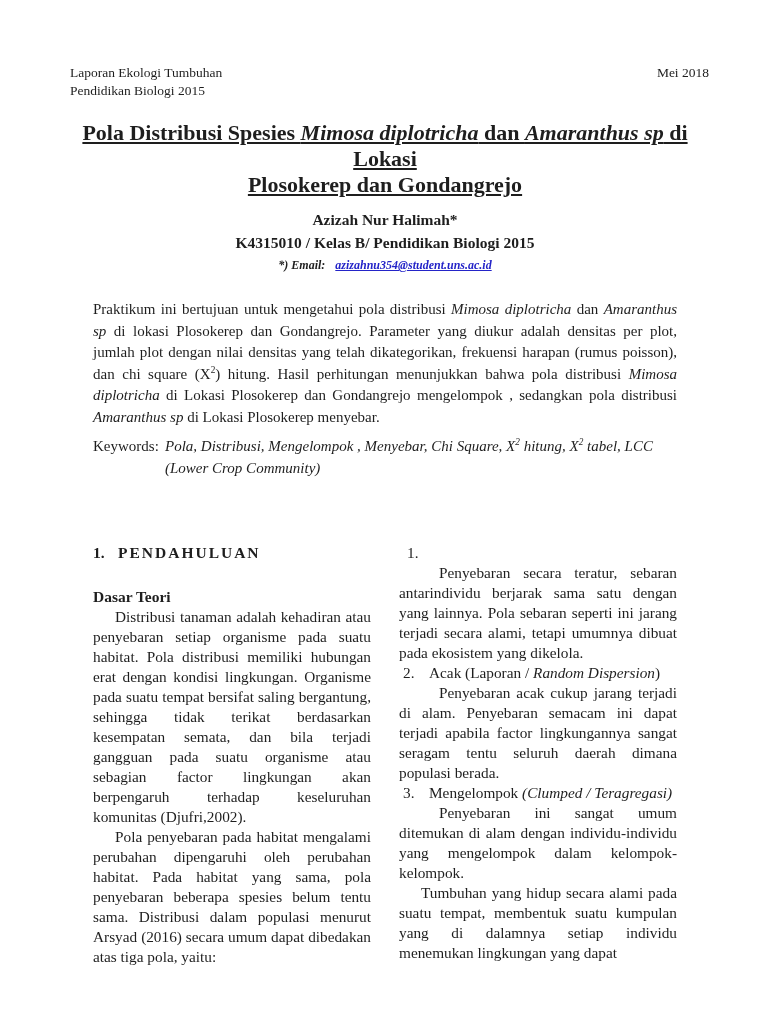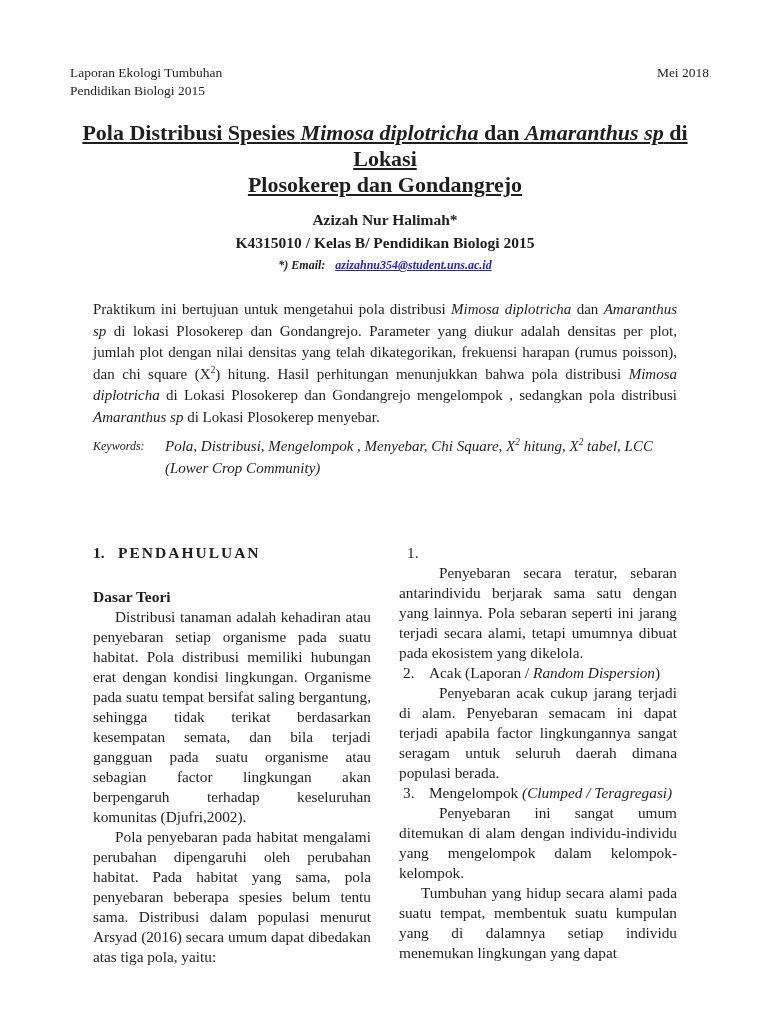--- a/index.html
+++ b/index.html
@@ -26,21 +26,21 @@
   .a-name  { font-size:15.5px; font-weight:bold; line-height:23px; }
   .a-id    { font-size:15.5px; font-weight:bold; line-height:23px; }
   .a-email { font-size:12px; font-weight:bold; font-style:italic; line-height:23px; }
   .a-email .lbl { margin-right:10px; }
   .a-email a { color:var(--link); text-decoration:underline; cursor:pointer; }
   .block { display:flex; }
   .abstract { margin-top:22px; }
   .abstract .label { width:72px; flex:none; font-size:15px; line-height:21.5px; }
   .abstract .ctext { flex:1; font-size:15px; line-height:21.5px; text-align:justify; }
   .keywords { margin-top:7px; }
-  .keywords .label { width:72px; flex:none; font-size:12px; line-height:22px;font-style:italic; }
+  .keywords .label { width:72px; flex:none; font-size:15px; line-height:22px; }
   .keywords .ctext { flex:1; font-size:15px; line-height:22px; font-style:italic; }
   .cols { margin-top:64px; display:flex; gap:28px; }
   .col { width:278px; flex:none; }
   .sec-h { font-size:15.5px; font-weight:bold; line-height:20px; display:flex; }
   .sec-num { width:25px; flex:none; }
   .sec-t { letter-spacing:2px; }
   .sub-h { margin-top:24px; font-size:15.5px; font-weight:bold; line-height:20px; }
   .body { font-size:15.3px; line-height:20px; text-align:justify; }
   p.ind { text-indent:22px; }
   .li-t { display:flex; font-size:15.3px; line-height:20px; }
@@ -104,21 +104,21 @@
             <span class="li-num first">1.</span>
           </div>
           <p class="body li-body">Penyebaran secara teratur, sebaran antarindividu berjarak sama satu dengan yang lainnya. Pola sebaran seperti ini jarang terjadi secara alami, tetapi umumnya dibuat pada ekosistem yang dikelola.</p>
         </div>
 
         <div class="li">
           <div class="li-t">
             <span class="li-num">2.</span>
               <span><span>Acak (Laporan / </span><span class="i">Random Dispersion</span><span>)</span></span>
           </div>
-          <p class="body li-body">Penyebaran acak cukup jarang terjadi di alam. Penyebaran semacam ini dapat terjadi apabila factor lingkungannya sangat seragam untuk seluruh daerah dimana populasi berada.</p>
+          <p class="body li-body">Penyebaran acak cukup jarang terjadi di alam. Penyebaran semacam ini dapat terjadi apabila factor lingkungannya sangat seragam tentu seluruh daerah dimana populasi berada.</p>
         </div>
 
         <div class="li">
           <div class="li-t">
             <span class="li-num">3.</span>
               <span><span>Mengelompok </span><span class="i"> (Clumped / Teragregasi)</span></span>
           </div>
           <p class="body li-body">Penyebaran ini sangat umum ditemukan di alam dengan individu-individu yang mengelompok  dalam kelompok-kelompok.</p>
         </div>
 

